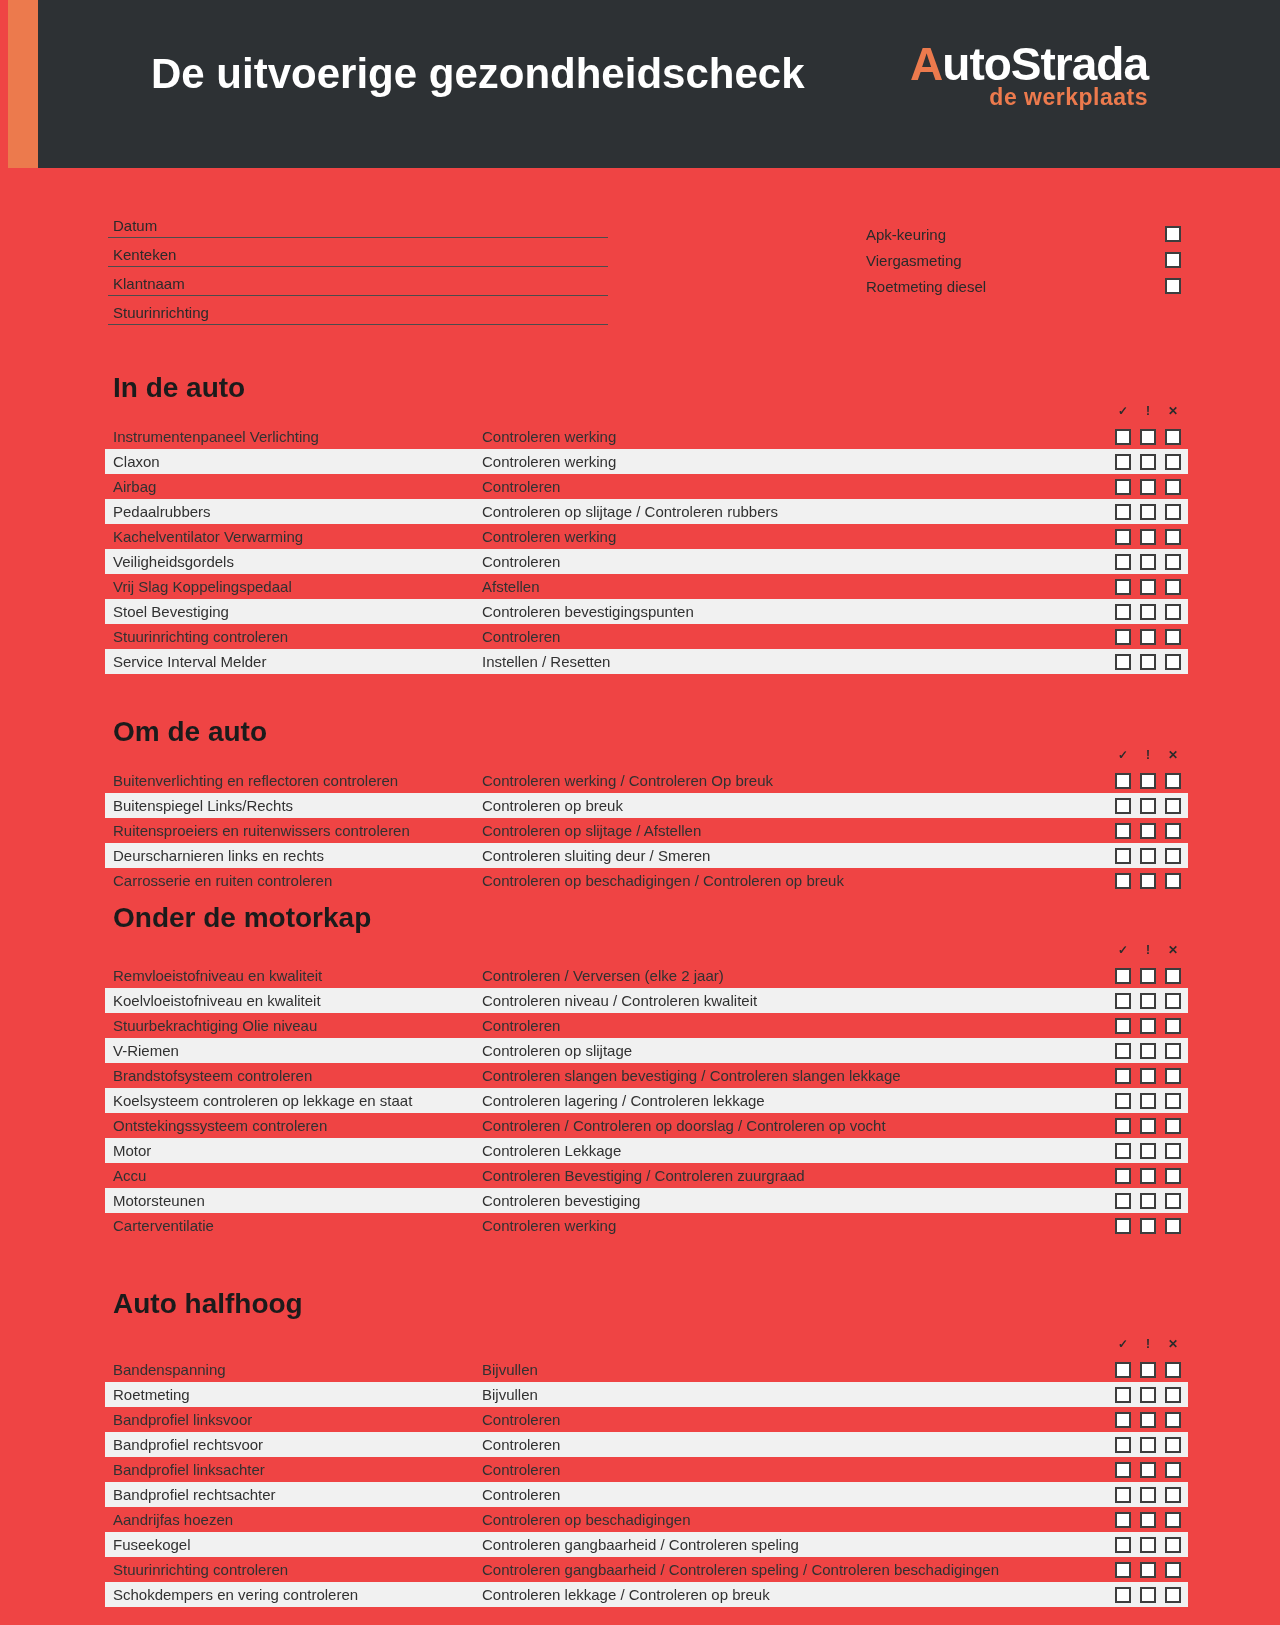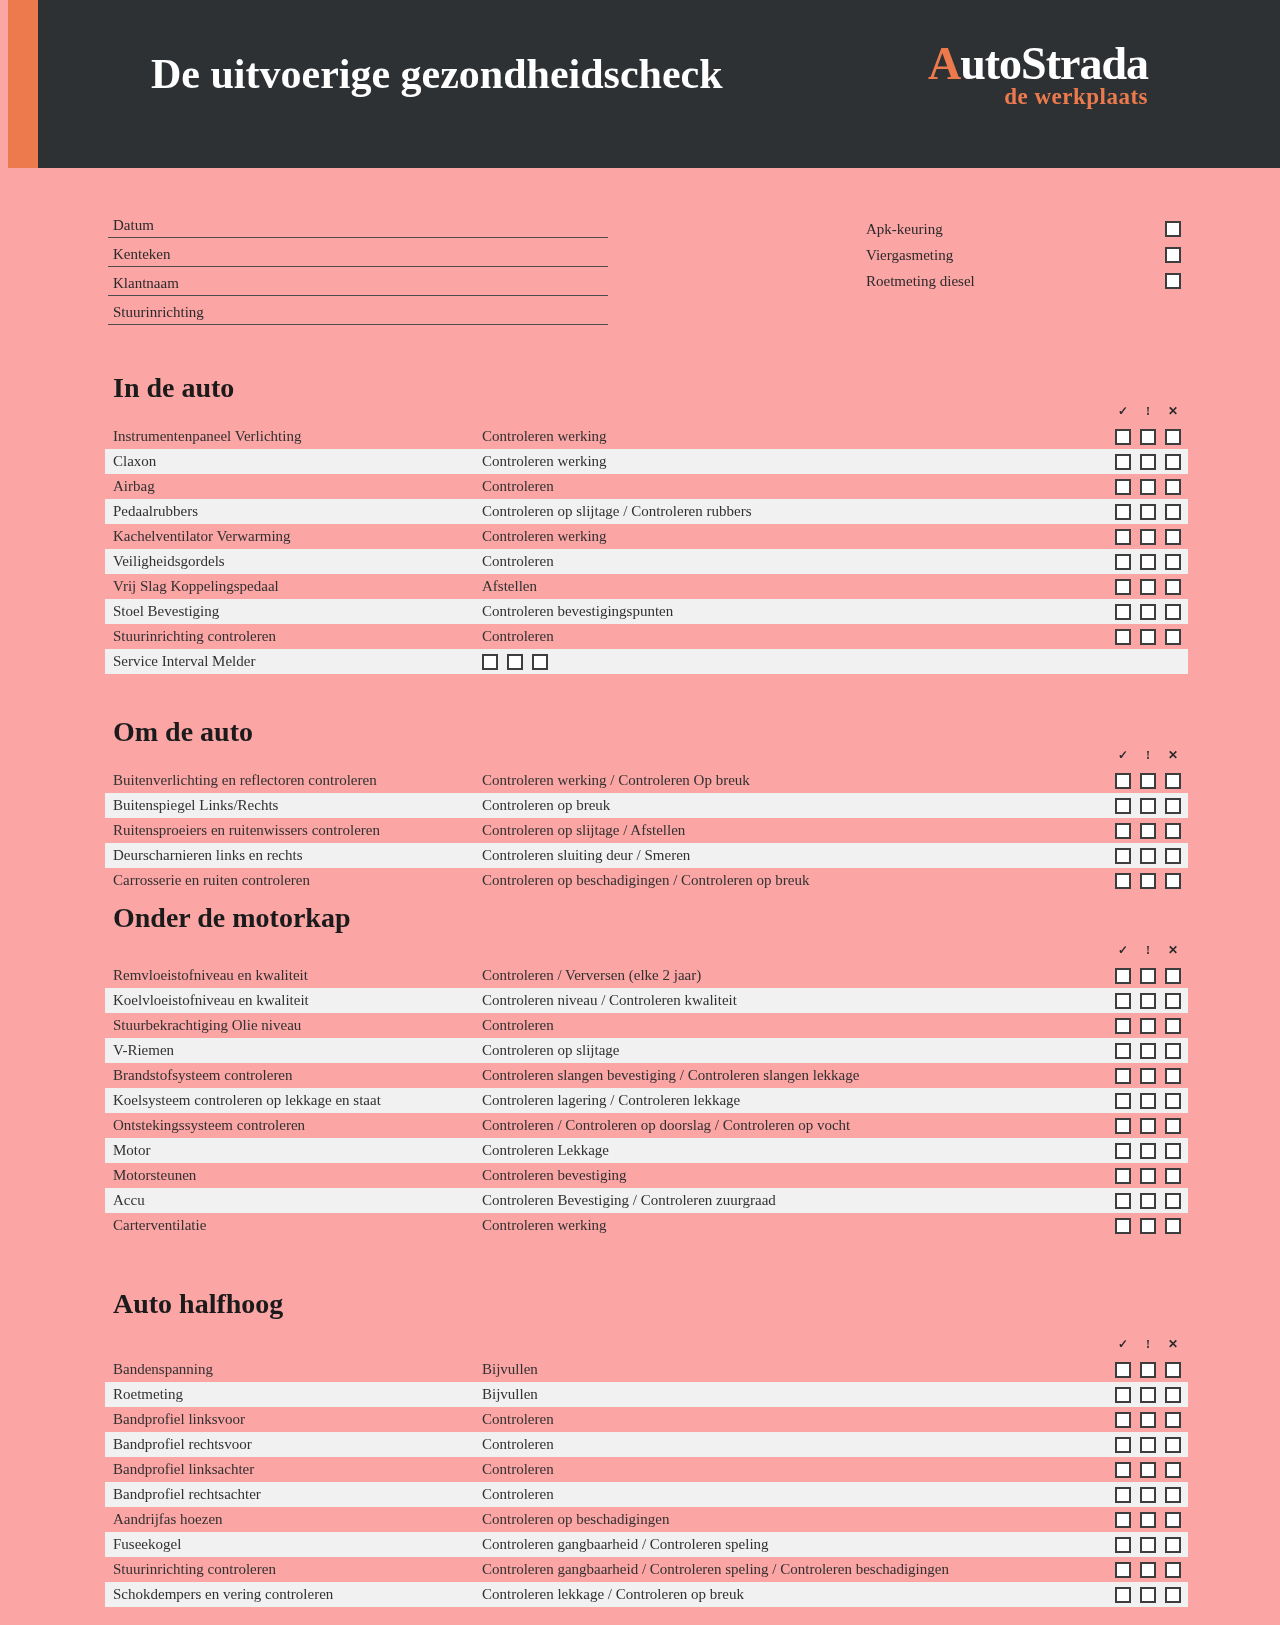--- a/index.html
+++ b/index.html
@@ -1,36 +1,36 @@
 <!DOCTYPE html>
 <html><head>
 <meta charset="utf-8">
 <style>
   html,body{margin:0;padding:0;background:#ffffff;}
-  .page{position:relative;width:1280px;height:1625px;background:#fca5a5;
-        font-family:Liberation Serif, serif;overflow:hidden;}
+  .page{position:relative;width:1280px;height:1625px;background:#ef4444;
+        font-family:Liberation Sans, sans-serif;overflow:hidden;}
 
   
   .header{position:absolute;left:38px;top:0;right:0;height:168px;background:#2d3134;}
   .accent-strip{position:absolute;left:8px;top:0;width:30px;height:168px;background:#ec7a4d;}
   .page-title{position:absolute;left:113px;top:50px;margin:0;font-size:42px;line-height:48px;
               font-weight:bold;color:#ffffff;letter-spacing:0;}
   .logo{position:absolute;right:132px;top:40px;text-align:right;}
   .logo-main{font-size:46px;line-height:48px;font-weight:bold;color:#ffffff;letter-spacing:-1px;}
   .logo-a{color:#ec7a4d;}
   .logo-sub{font-size:23px;line-height:24px;font-weight:bold;color:#ec7a4d;margin-top:-3px;letter-spacing:0.5px;}
 
   
   .form-fields{position:absolute;left:113px;top:209px;width:495px;}
   .field{position:relative;height:29px;}
   .field-label{position:absolute;left:0;bottom:4px;font-size:15px;color:#2a2a2a;}
   .field-line{position:absolute;left:-5px;right:0;bottom:0;height:0;border-bottom:1.5px solid #4c4c4c;}
 
   .inspections{position:absolute;left:866px;top:221px;width:316px;}
-  .insp-row{height:26px;display:flex;}
+  .insp-row{height:26px;display:flex;align-items:center;}
   .insp-label{font-size:15px;color:#2a2a2a;}
   .checkbox{width:12px;height:12px;border:2px solid #3d3d3d;background:#ffffff;display:inline-block;}
   .insp-row .checkbox{margin-left:auto;margin-right:1px;}
 
   
   .section{position:absolute;left:105px;width:1083px;}
   .sec0{top:374px;} .sec1{top:718px;} .sec2{top:904px;} .sec3{top:1290px;}
   .section h2{margin:0;padding-left:8px;font-size:28px;line-height:28px;font-weight:bold;color:#1b1b1b;}
   .head-icons{display:flex;justify-content:flex-end;gap:9px;padding-right:7px;height:14px;}
   .sec0 .head-icons{margin-top:2px;} .sec1 .head-icons{margin-top:2px;}
@@ -176,20 +176,21 @@
             <span class="item-label">Stuurinrichting controleren</span>
             <span class="action-label">Controleren</span>
             <span class="boxes">
               <span class="checkbox"></span>
               <span class="checkbox"></span>
               <span class="checkbox"></span>
             </span>
           </div>
           <div class="row">
             <span class="item-label">Service Interval Melder</span>
+            <span class="action-label">Instellen / Resetten</span>
             <span class="boxes">
               <span class="checkbox"></span>
               <span class="checkbox"></span>
               <span class="checkbox"></span>
             </span>
           </div>
         </div>
       </section>
       <section class="section sec1">
         <h2>Om de auto</h2>
@@ -320,31 +321,31 @@
           <div class="row">
             <span class="item-label">Motor</span>
             <span class="action-label">Controleren Lekkage</span>
             <span class="boxes">
               <span class="checkbox"></span>
               <span class="checkbox"></span>
               <span class="checkbox"></span>
             </span>
           </div>
           <div class="row">
+            <span class="item-label">Accu</span>
+            <span class="action-label">Controleren Bevestiging / Controleren zuurgraad</span>
+            <span class="boxes">
+              <span class="checkbox"></span>
+              <span class="checkbox"></span>
+              <span class="checkbox"></span>
+            </span>
+          </div>
+          <div class="row">
             <span class="item-label">Motorsteunen</span>
             <span class="action-label">Controleren bevestiging</span>
-            <span class="boxes">
-              <span class="checkbox"></span>
-              <span class="checkbox"></span>
-              <span class="checkbox"></span>
-            </span>
-          </div>
-          <div class="row">
-            <span class="item-label">Accu</span>
-            <span class="action-label">Controleren Bevestiging / Controleren zuurgraad</span>
             <span class="boxes">
               <span class="checkbox"></span>
               <span class="checkbox"></span>
               <span class="checkbox"></span>
             </span>
           </div>
           <div class="row">
             <span class="item-label">Carterventilatie</span>
             <span class="action-label">Controleren werking</span>
             <span class="boxes">

